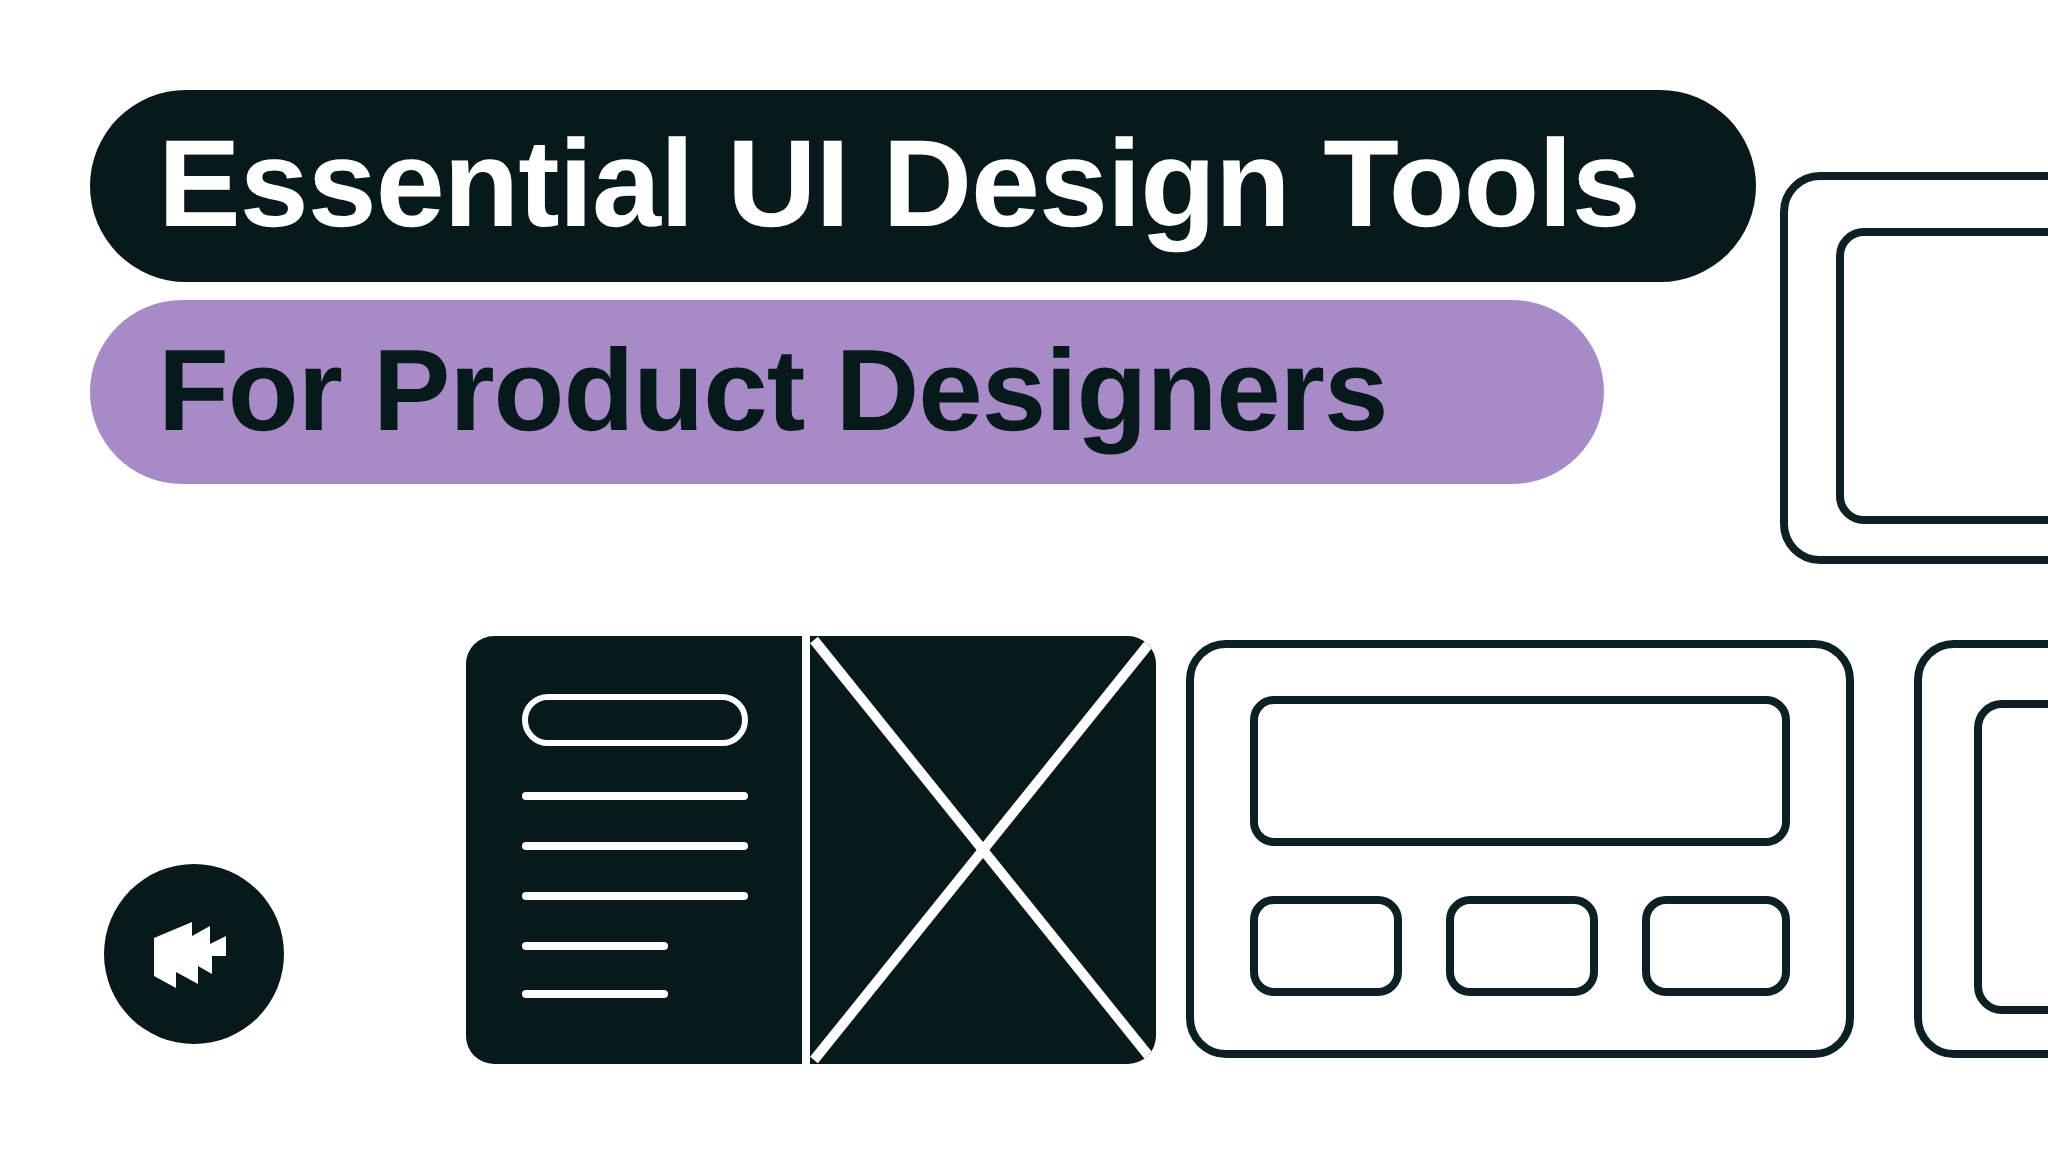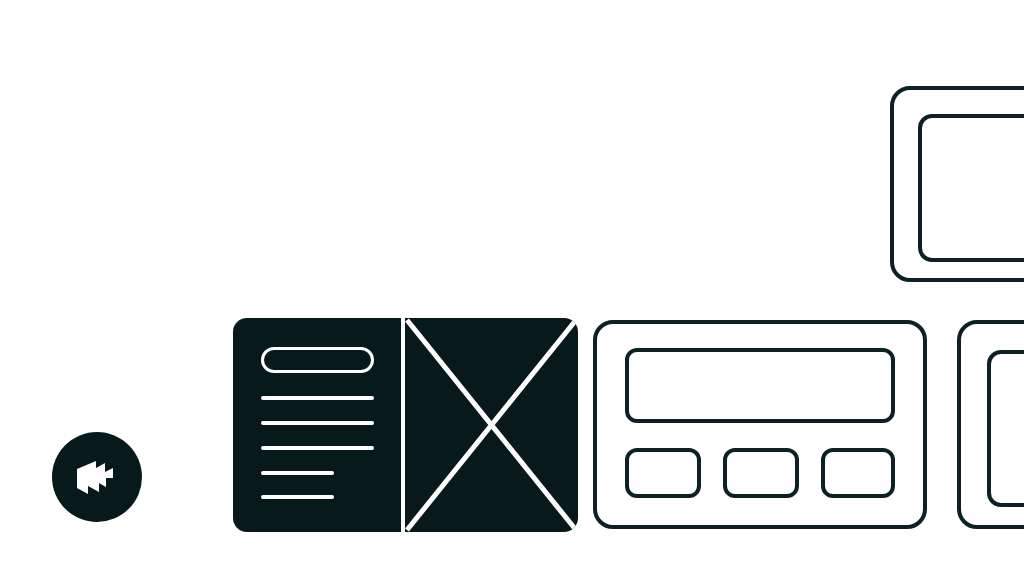--- a/index.html
+++ b/index.html
@@ -216,21 +216,27 @@
     height: 157px;
     border: 4px solid #0d2124;
     border-radius: 14px;
   }
 </style>
 </head>
 <body>
 
 <div id="canvas">
 
-
+  <div class="pill" id="pill-dark">
+    <span class="pill-text">Essential UI Design Tools</span>
+  </div>
+
+  <div class="pill" id="pill-purple">
+    <span class="pill-text">For Product Designers</span>
+  </div>
 
   <div id="logo-badge">
     <span>
       <svg width="46" height="42" viewBox="0 0 46 42" aria-hidden="true">
         <path d="M3 13 L22 5 L22 12 L31 7 L31 16 L39 12 L39 22 L32 22 L32 31 L25 27 L25 36 L14 30 L14 38 L3 32 Z" fill="#ffffff"></path>
       </svg>
     </span>
   </div>
 
   <div id="wf-sidebar">

